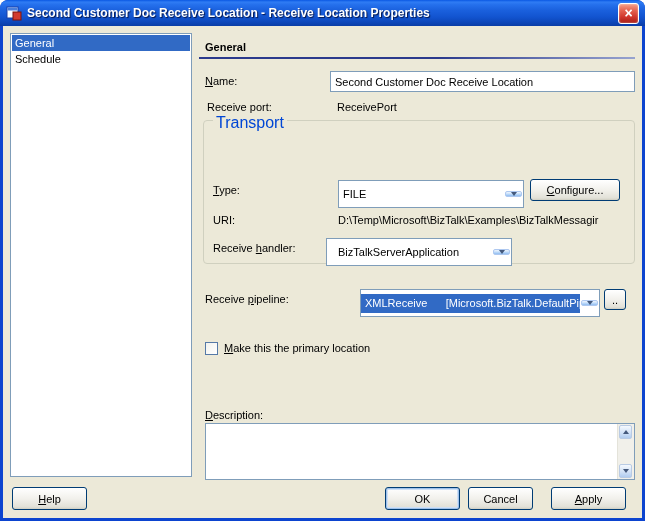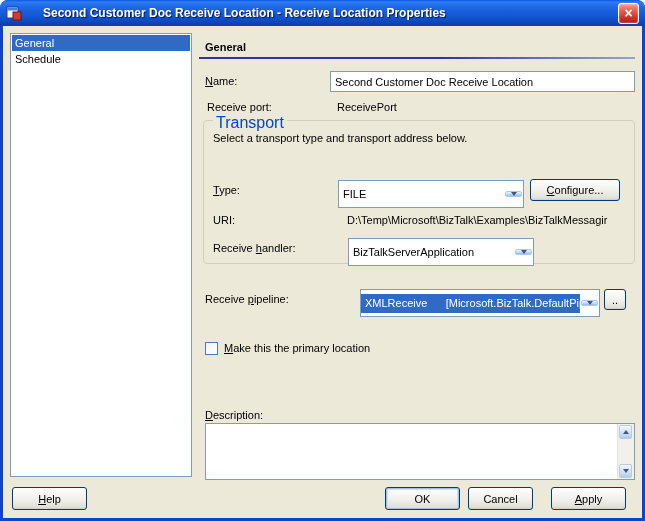--- a/index.html
+++ b/index.html
@@ -19,21 +19,21 @@
   .titlebar {
     position: absolute; left: 0; top: 0; width: 645px; height: 26px;
     border-radius: 7px 7px 0 0;
     background: linear-gradient(180deg,#0a58e3 0%,#2f7cf4 8%,#2570ec 18%,#1a60dd 40%,#1254d0 65%,#0d47ba 85%,#0a3da6 100%);
     display: flex; align-items: center; gap: 5px; padding: 0 6px;
   }
   .app-icon { width: 16px; height: 16px; flex: 0 0 auto; }
   .title-text {
     flex: 1; color: #fff; font-weight: bold; font-size: 12px;
     text-shadow: 1px 1px 1px rgba(0,0,30,.75);
-    white-space: nowrap; overflow: hidden; margin-left: 16px;
+    white-space: nowrap; overflow: hidden;
   }
   .close-btn {
     width: 21px; height: 21px; border: 1px solid #fff; border-radius: 3px;
     background: linear-gradient(180deg,#f6a088 0%,#e4604e 35%,#cf352b 70%,#a61d14 100%);
     color: #fff; font-size: 14px; font-weight: bold; line-height: 1;
     display: flex; align-items: center; justify-content: center;
     padding: 0; cursor: pointer;
     box-shadow: inset 0 0 2px rgba(255,255,255,.6);
     font-family: "Liberation Sans", sans-serif;
   }
@@ -147,36 +147,35 @@
   <div class="header-rule"></div>
 
   <span class="lbl" style="left:205px; top:75px;"><u>N</u>ame:</span>
   <input class="textfield" style="left: 330px; top: 71px; width: 305px; height: 21px;" value="Second Customer Doc Receive Location">
 
   <span class="lbl" style="left:207px; top:101px;text-align:right;">Receive port:</span>
   <span class="static-val" style="left:337px; top:101px;">ReceivePort</span>
 
   <div class="groupbox">
     <span class="groupbox-label">Transport</span>
-    <span class="g-lbl" style="left:9px; top:11px;">Select a transport type and transport address below.</span>
 
     <span class="g-lbl" style="left:9px; top:63px;"><u>T</u>ype:</span>
     <div class="combo" style="left:134px; top:59px; width:186px;">
       <span class="combo-text">FILE</span>
       <span class="combo-btn">
           <span class="arrow-down-glyph"></span>
         </span>
     </div>
     <button class="xp-btn" style="left:326px; top:58px; width:90px; height:22px;"><u>C</u>onfigure...</button>
 
     <span class="g-lbl" style="left:9px; top:93px;">URI:</span>
-    <span class="g-lbl" style="left:134px; top:93px; right:2px; overflow:hidden;margin-left:9px;">D:\Temp\Microsoft\BizTalk\Examples\BizTalkMessagir</span>
+    <span class="g-lbl" style="left:134px; top:93px; right:2px; overflow:hidden;">D:\Temp\Microsoft\BizTalk\Examples\BizTalkMessagir</span>
 
     <span class="g-lbl" style="left:9px; top:121px;">Receive <u>h</u>andler:</span>
-    <div class="combo" style="left:144px; top:117px; width:186px;">
+    <div class="combo" style="left:122px; top:117px; width:186px;padding-left:7px;">
       <span class="combo-text">BizTalkServerApplication</span>
       <span class="combo-btn">
           <span class="arrow-down-glyph"></span>
         </span>
     </div>
   </div>
 
   <span class="lbl" style="left:205px; top:293px;">Receive <u>p</u>ipeline:</span>
   <div class="combo" style="left:360px; top:289px; width:240px;">
     <span class="combo-text sel">XMLReceive      [Microsoft.BizTalk.DefaultPip</span>

